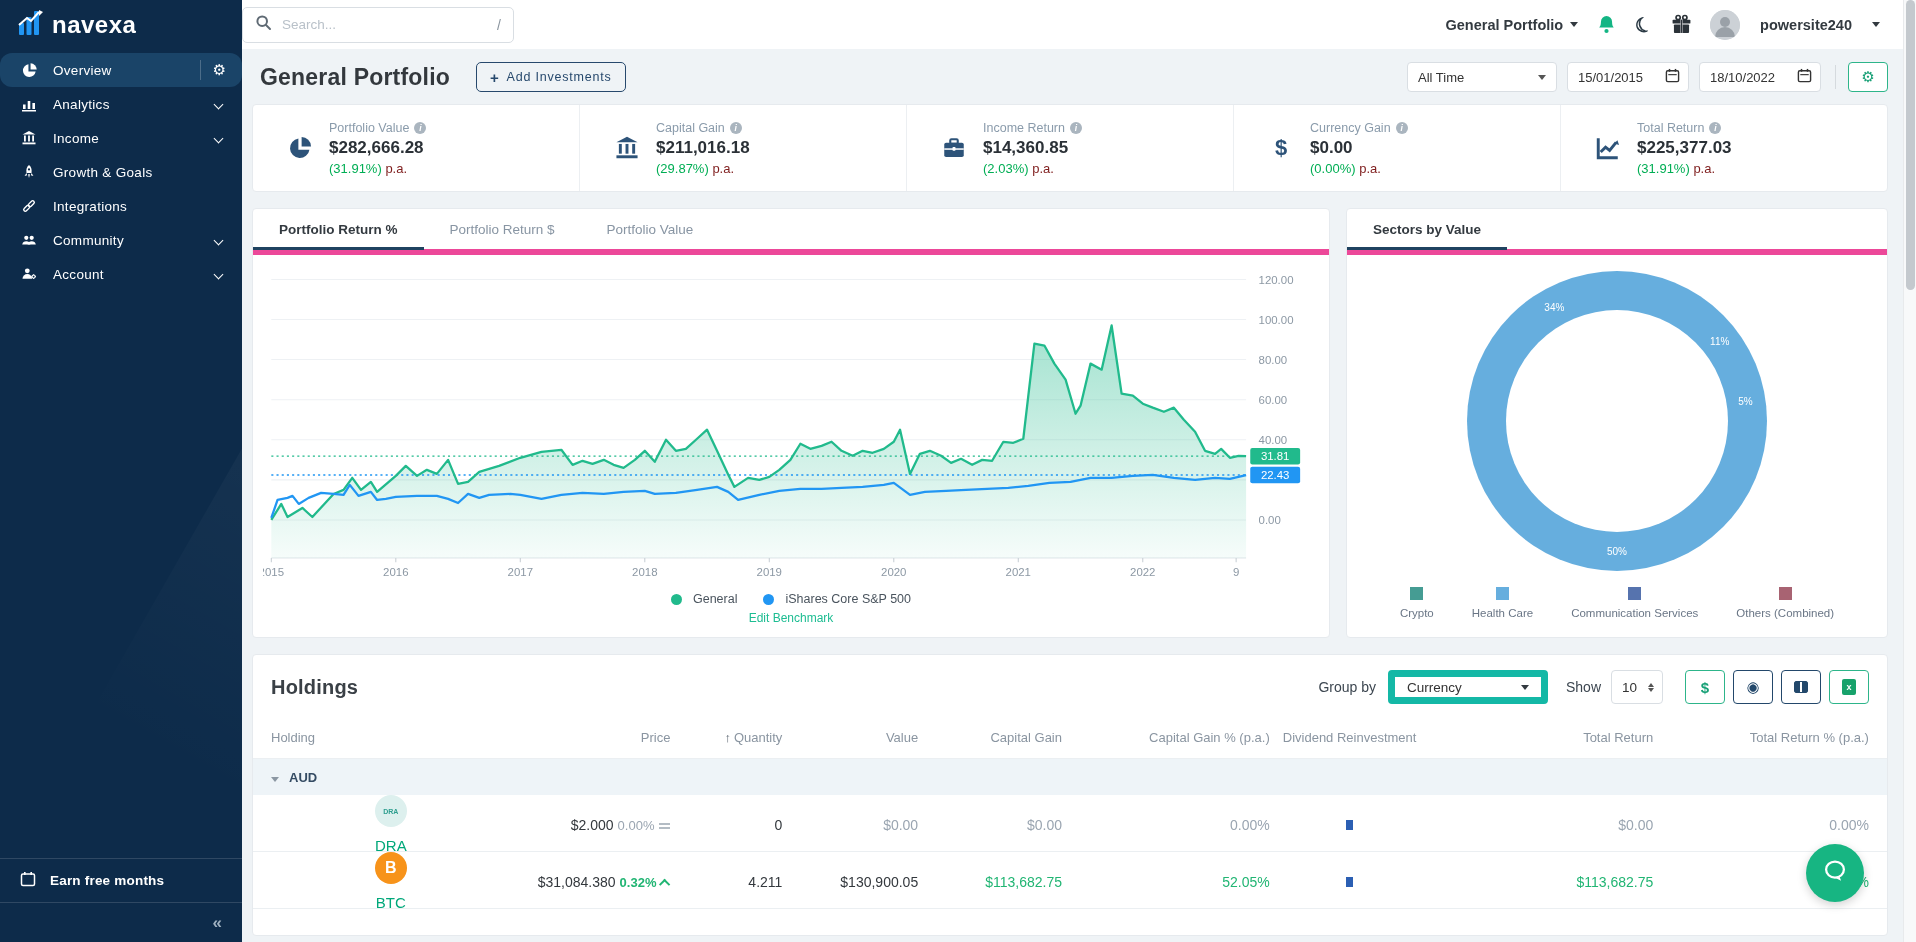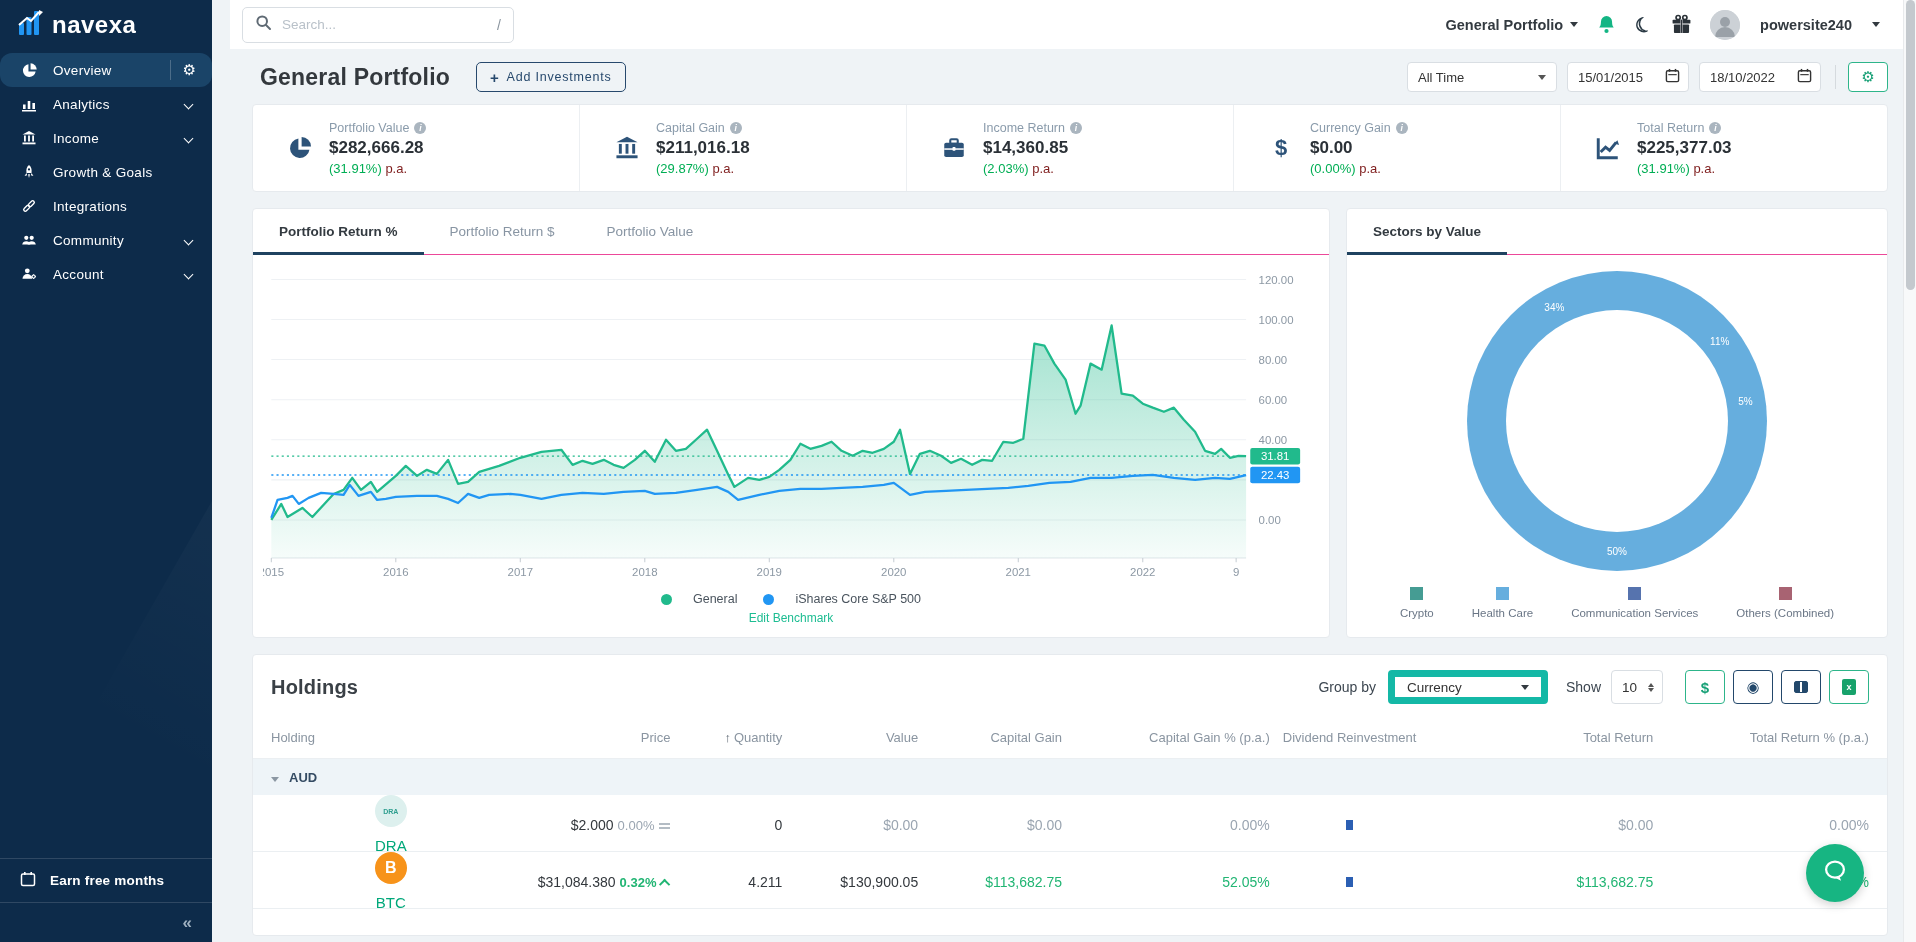--- a/index.html
+++ b/index.html
@@ -1,20 +1,20 @@
 <!DOCTYPE html>
 <html><head>
 <meta charset="utf-8">
 <style>
   * { margin:0; padding:0; box-sizing:border-box; }
   html,body { width:1916px; height:942px; overflow:hidden; }
   body { font-family:"Liberation Sans", sans-serif; background:#eff3f6; color:#3c4650; position:relative; }
 
   
-  .sidebar { position:absolute; left:0; top:0; width:212px; height:942px; background:#0d2b4a; color:#fff; display:flex; flex-direction:column; z-index:5; overflow:hidden; }
+  .sidebar { position:absolute; left:0; top:0; width:242px; height:942px; background:#0d2b4a; color:#fff; display:flex; flex-direction:column; z-index:5; overflow:hidden; }
   .sidebar::before { content:""; position:absolute; left:-40px; bottom:0; width:320px; height:560px;
      background:linear-gradient(210deg, rgba(255,255,255,0.045), rgba(255,255,255,0) 60%);
      clip-path:polygon(100% 0, 100% 100%, 0 100%); pointer-events:none; }
   .logo { height:49px; display:flex; align-items:center; gap:8px; padding:0 18px; flex:0 0 auto; }
   .logo-text { font-size:24px; font-weight:bold; letter-spacing:0.5px; }
   .nav { flex:1 1 auto; padding-top:4px; }
   .nav-item { height:34px; display:flex; align-items:center; padding:0 16px 0 20px; cursor:pointer; position:relative; }
   .nav-item.active { background:#1a4468;border-radius:12px; }
   .nav-icon { width:18px; height:18px; margin-right:15px; display:flex; align-items:center; justify-content:center; flex:0 0 auto; }
   .nav-label { font-size:13.5px; letter-spacing:0.3px; flex:1 1 auto; }
@@ -66,28 +66,28 @@
   .stat-pct { font-size:13px; }
   .stat-pct .green { color:#00ae54; }
   .stat-pct .grey { color:#7f1d1d; }
   .dollar-glyph { font-size:22px; font-weight:bold; color:#2d5379; }
 
   
   .charts-row { display:flex; gap:16px; margin-top:16px; height:430px; }
   .panel { background:#fff; border:1px solid #e6eaee; border-radius:4px; }
   .chart-panel { flex:1 1 auto; display:flex; flex-direction:column; overflow:hidden; }
   .donut-panel { width:542px; flex:0 0 auto; display:flex; flex-direction:column; }
-  .tabs { display:flex; border-bottom:1px solid #ec4899; height:46px; flex:0 0 auto; }
+  .tabs { display:flex; border-bottom:6px solid #ec4899; height:46px; flex:0 0 auto; }
   .tab { padding:0 26px; display:flex; align-items:center; font-size:13.5px; color:#8895a3; cursor:pointer; position:relative; }
   .tab.active { color:#333a40; font-weight:bold; }
   .tab.active::after { content:""; position:absolute; left:0; right:0; bottom:-1px; height:3px; background:#1f4260; }
   .chart-wrap { flex:1 1 auto; padding:10px 6px 0 10px; }
   .chart-wrap svg { width:100%; height:100%; display:block; }
   .chart-legend { display:flex; justify-content:center; gap:26px; align-items:center; height:24px; flex:0 0 auto; }
-  .leg-item { display:flex; align-items:center; gap:21px; font-size:12.5px; color:#4a545e; }
+  .leg-item { display:flex; align-items:center; gap:11px; font-size:12.5px; color:#4a545e; }
   .leg-dot { width:11px; height:11px; border-radius:50%; }
   .edit-benchmark { text-align:center; font-size:12px; color:#1dbd92; height:26px; cursor:pointer; }
 
   
   .donut-area { flex:1 1 auto; display:flex; align-items:center; justify-content:center; position:relative; }
   .donut { width:300px; height:300px; border-radius:50%; position:relative; }
   .donut::after { content:""; position:absolute; inset:39px; background:#fff; border-radius:50%; }
   .donut-label { position:absolute; color:#fff; font-size:10px; transform:translate(-50%,-50%); z-index:2; }
   .donut-legend { display:flex; justify-content:center; gap:38px; padding:0 10px 18px; flex:0 0 auto; }
   .dleg-item { display:flex; flex-direction:column; align-items:center; gap:7px; }

